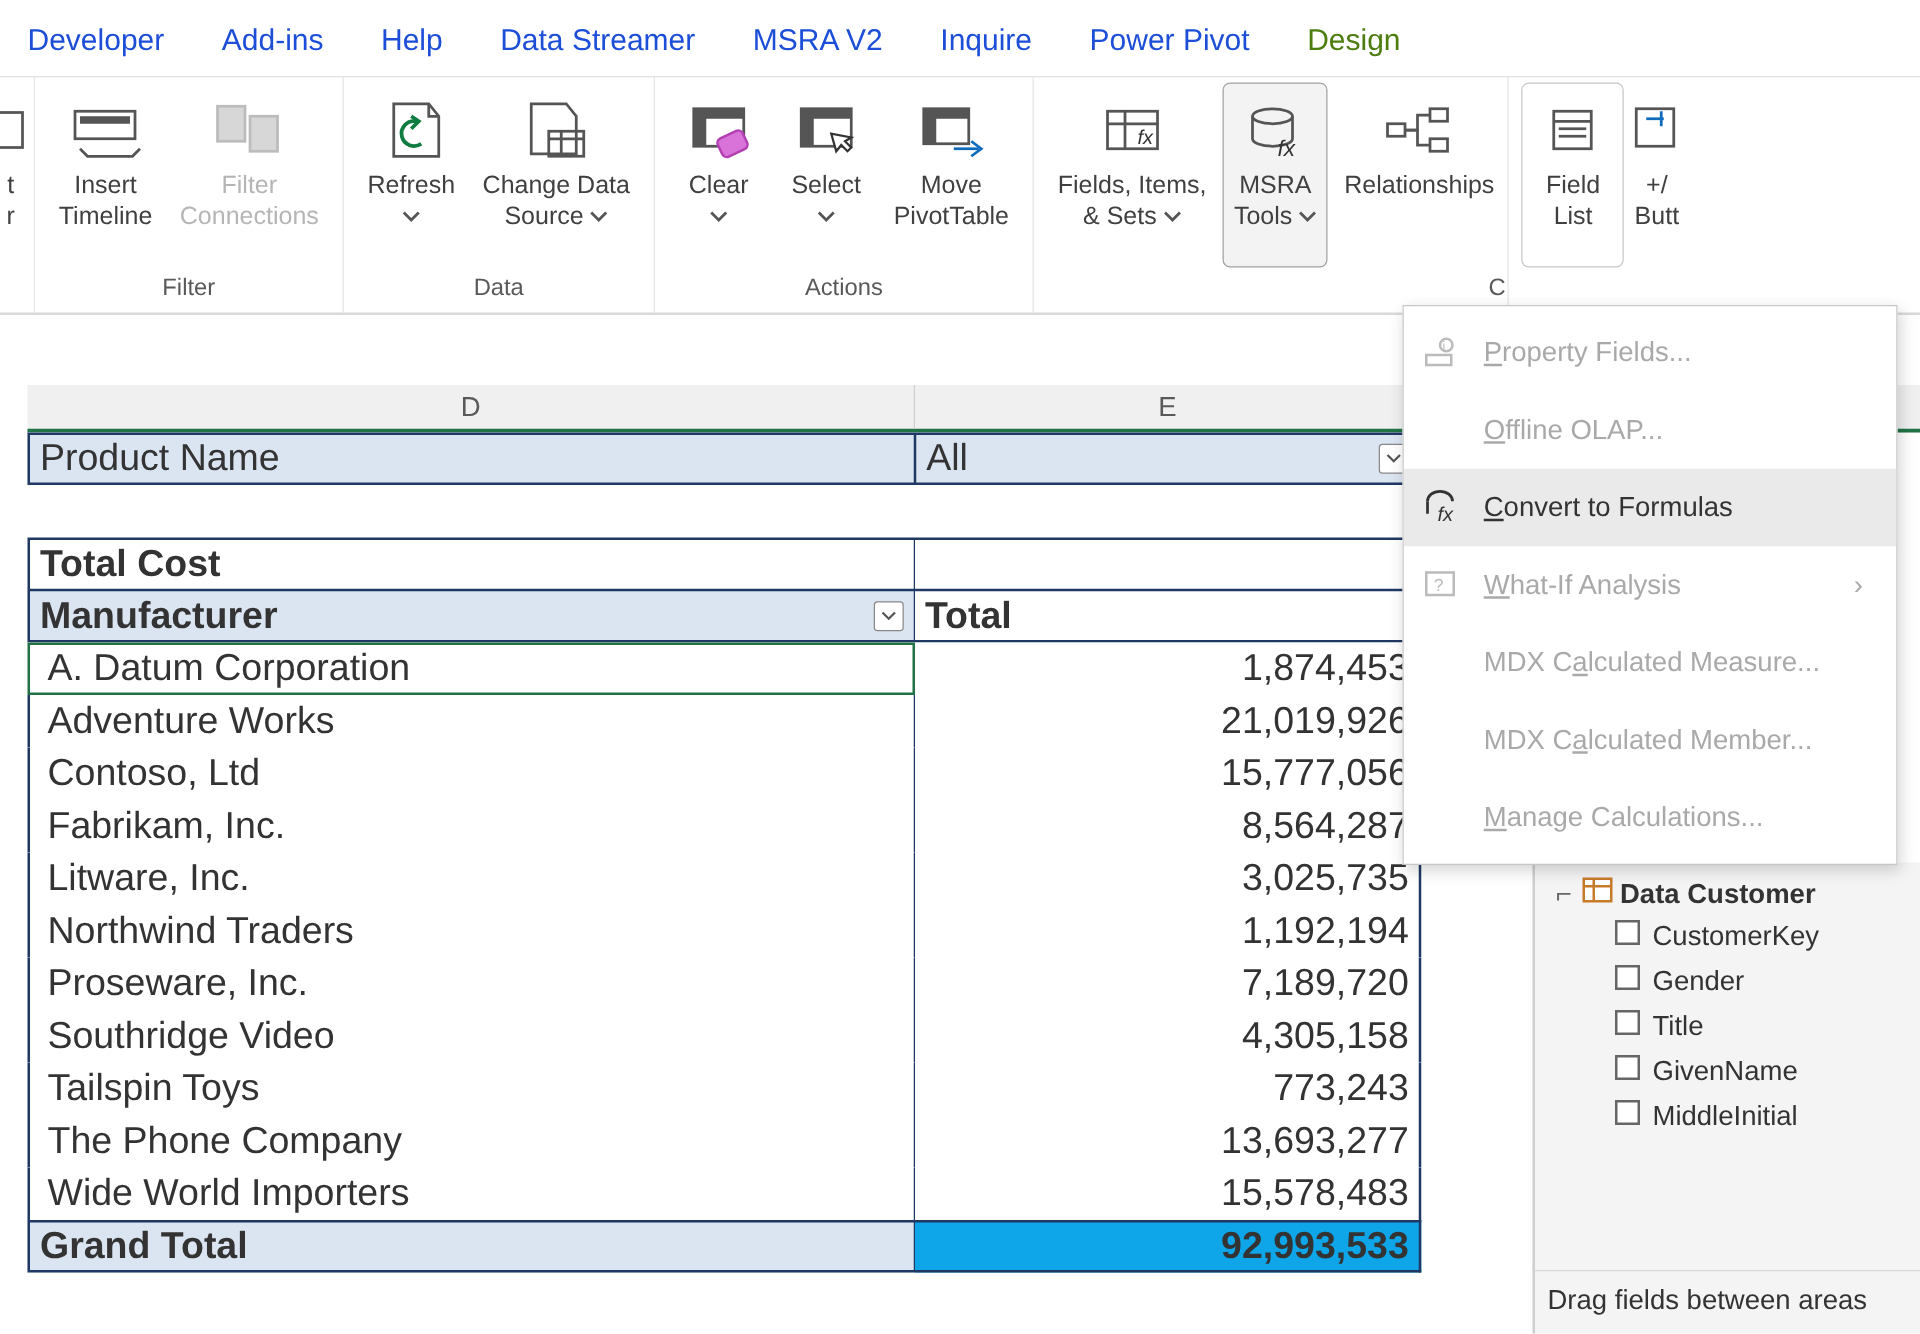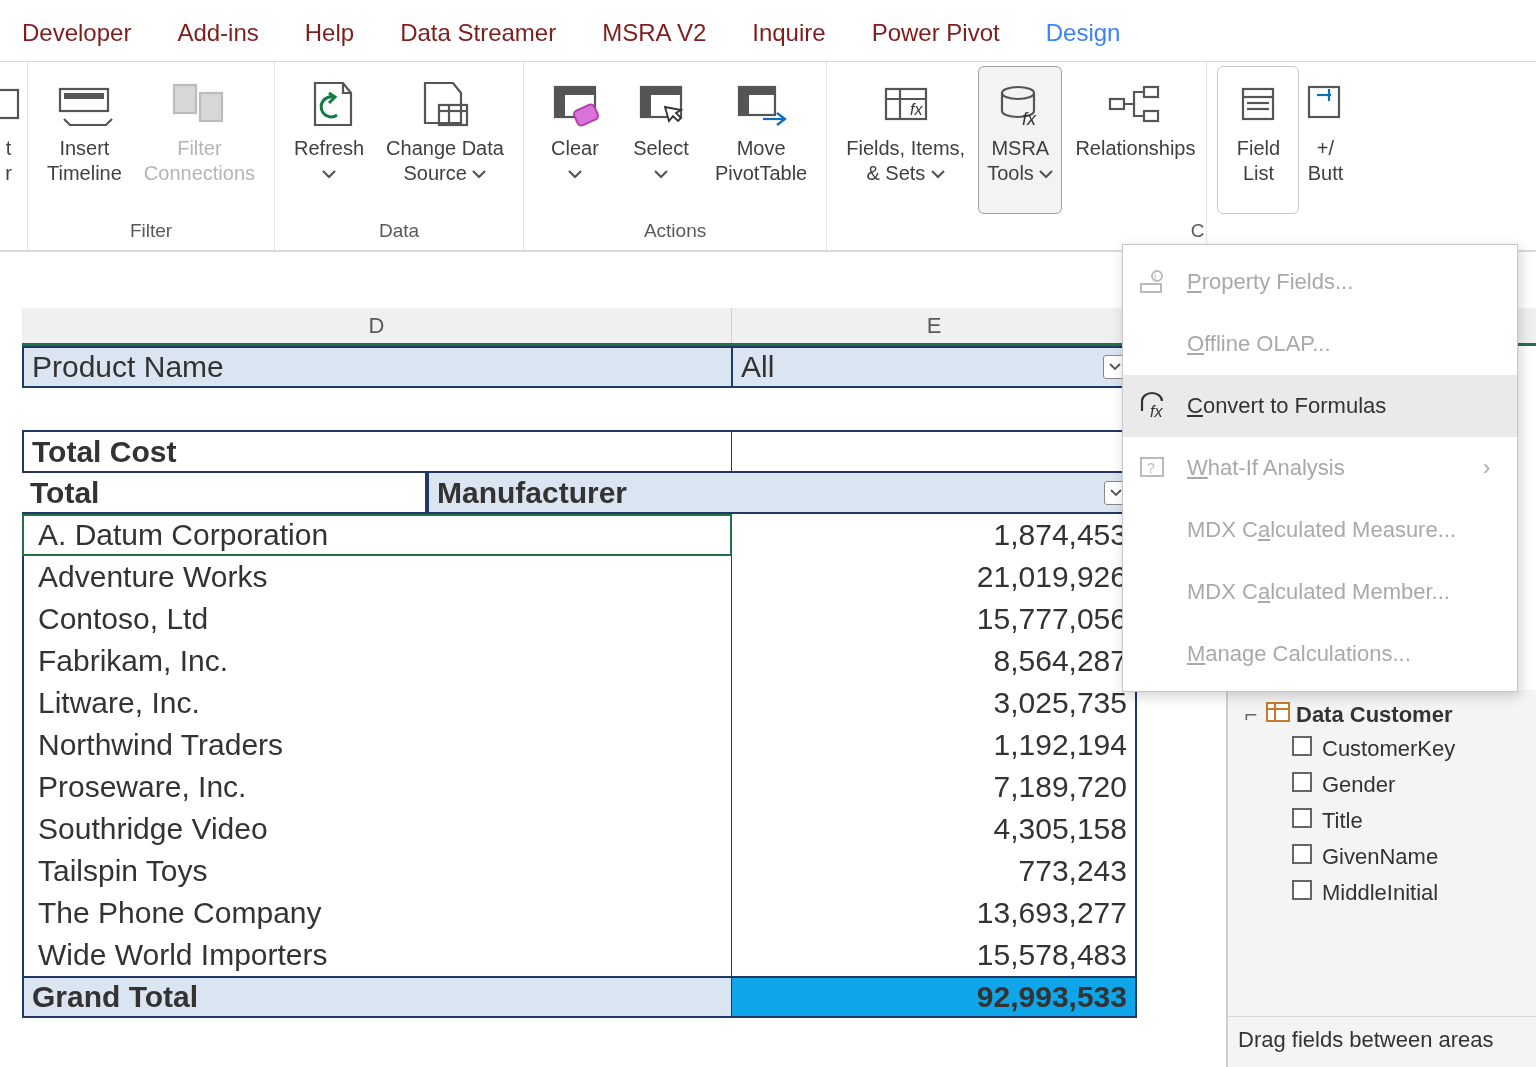--- a/index.html
+++ b/index.html
@@ -1,23 +1,23 @@
 <!DOCTYPE html>
 <html><head>
 <meta charset="utf-8">
 <style>
   * { box-sizing: border-box; }
   html, body { margin: 0; padding: 0; font-family: "Segoe UI", Arial, sans-serif; font-size: 20px; color: #333; background: #fff; }
   #app { width: 1536px; height: 1067px; position: relative; overflow: hidden; background: #fff; }
 
   
   .tabs { display: flex; align-items: flex-end; height: 62px; border-bottom: 1.5px solid #d9d9d9; padding-left: 18px; gap: 38px; }
-  .tab { font-size: 24px; color: #7f1d1d; padding: 0 4px 14px 4px; cursor: default; }
+  .tab { font-size: 24px; color: #1d4ed8; padding: 0 4px 14px 4px; cursor: default; }
   .tab.active { color: #107c41; font-weight: 600; border-bottom: 4px solid #107c41; padding-bottom: 10px; }
-  .tab.contextual { color: #3b82f6; }
+  .tab.contextual { color: #4d7c0f; }
 
   
   .ribbon { display: flex; height: 190px; border-bottom: 2px solid #d9d9d9; background: #fff; }
   .group { display: flex; flex-direction: column; align-items: center; padding: 4px 10px 2px 10px; border-right: 1.5px solid #e5e5e5; }
   .group:last-child { border-right: none; }
   .group-btns { display: flex; flex: 1; align-items: flex-start; gap: 4px; }
   .group-label { font-size: 19px; color: #595959; padding: 4px 0 6px 0; text-align: center; }
   .rbtn { display: flex; flex-direction: column; align-items: center; justify-content: flex-start; width: auto; padding: 2px 8px; border: 1.5px solid transparent; border-radius: 6px; background: transparent; cursor: default; height: 148px; }
   .rbtn.sel { border-color: #a1a1a1; background: #f3f3f3; }
   .rbtn .icon-wrap { width: 64px; height: 56px; display: flex; align-items: center; justify-content: center; margin-top: 8px; }
@@ -347,29 +347,29 @@
   </div>
 
   <div class="spacer"></div>
 
   <div class="row hdr-row">
     <div class="cell d">Total Cost</div>
     <div class="cell e"></div>
   </div>
 
   <div class="row lbl-row">
-    <div class="cell e">Total</div>
     <div class="cell d">
       <span>Manufacturer</span>
       <span class="filter-dd">
             <svg>
               <polyline points="1,1 6,6 11,1" stroke="#555" stroke-width="1.8" fill="none"></polyline>
             </svg>
           </span>
     </div>
+    <div class="cell e">Total</div>
   </div>
 
   <div id="data-rows">
         <div class="row data-row sel">
           <div class="cell d">A. Datum Corporation</div>
           <div class="cell e">1,874,453</div>
         </div>
         <div class="row data-row">
           <div class="cell d">Adventure Works</div>
           <div class="cell e">21,019,926</div>

